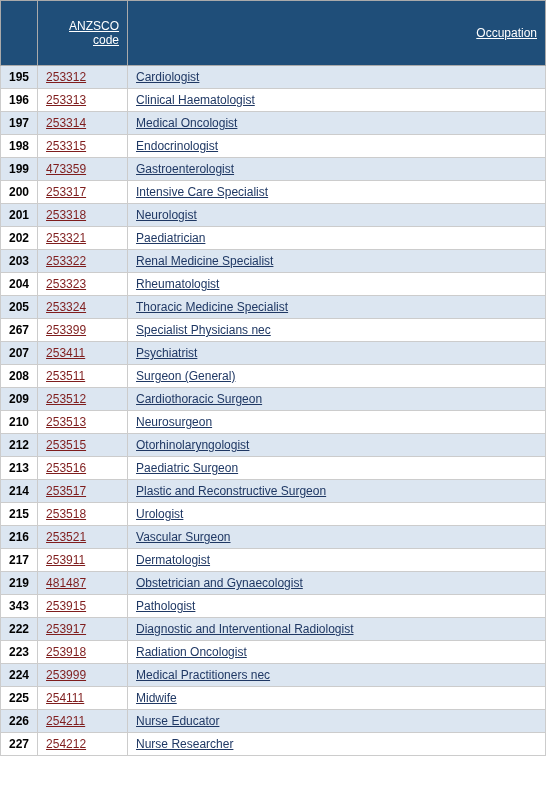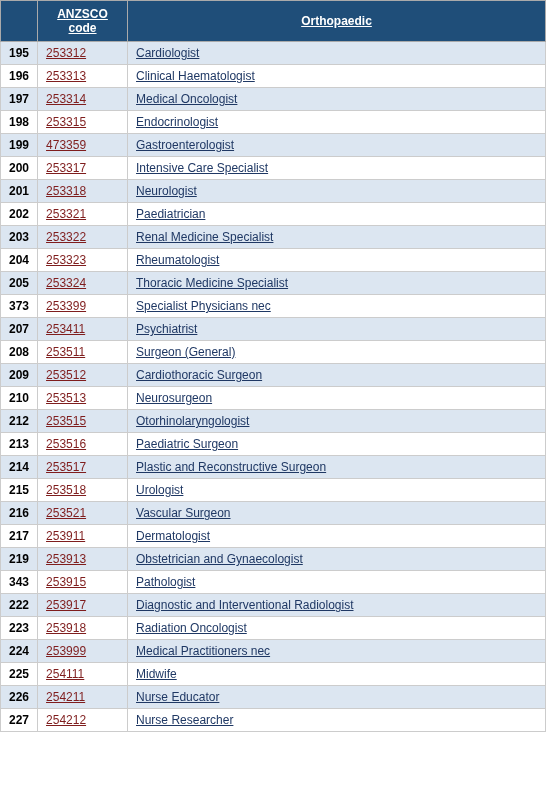--- a/index.html
+++ b/index.html
@@ -15,23 +15,23 @@
     }
     table {
       width: 100%;
       border-collapse: collapse;
     }
     thead tr {
       background-color: #1f4e79;
       color: #fff;
     }
     thead th {
-      padding: 6px 8px;
-      text-align: center;
-      font-weight: bold;
+      padding: 18px 8px;
+      text-align: right;
+      font-weight: normal;
       font-size: 12px;
       border: 1px solid #aaa;
     }
     tbody tr:nth-child(odd) {
       background-color: #dce6f1;
     }
     tbody tr:nth-child(even) {
       background-color: #ffffff;
     }
     tbody td {
@@ -62,21 +62,21 @@
     }
   </style>
 </head>
 <body>
 
 <table>
   <thead>
     <tr>
       <th></th>
       <th class="col-code-h">ANZSCO code</th>
-      <th class="col-occ-h">Orthopaedic</th>
+      <th class="col-occ-h">Occupation</th>
     </tr>
   </thead>
   <tbody id="table-body">
   <tr>
         <td class="row-num">195</td>
         <td class="col-code">253312</td>
         <td class="col-occ">Cardiologist</td>
       </tr>
       <tr>
         <td class="row-num">196</td>
@@ -122,21 +122,21 @@
         <td class="row-num">204</td>
         <td class="col-code">253323</td>
         <td class="col-occ">Rheumatologist</td>
       </tr>
       <tr>
         <td class="row-num">205</td>
         <td class="col-code">253324</td>
         <td class="col-occ">Thoracic Medicine Specialist</td>
       </tr>
       <tr>
-        <td class="row-num">373</td>
+        <td class="row-num">267</td>
         <td class="col-code">253399</td>
         <td class="col-occ">Specialist Physicians nec</td>
       </tr>
       <tr>
         <td class="row-num">207</td>
         <td class="col-code">253411</td>
         <td class="col-occ">Psychiatrist</td>
       </tr>
       <tr>
         <td class="row-num">208</td>
@@ -178,21 +178,21 @@
         <td class="col-code">253521</td>
         <td class="col-occ">Vascular Surgeon</td>
       </tr>
       <tr>
         <td class="row-num">217</td>
         <td class="col-code">253911</td>
         <td class="col-occ">Dermatologist</td>
       </tr>
       <tr>
         <td class="row-num">219</td>
-        <td class="col-code">253913</td>
+        <td class="col-code">481487</td>
         <td class="col-occ">Obstetrician and Gynaecologist</td>
       </tr>
       <tr>
         <td class="row-num">343</td>
         <td class="col-code">253915</td>
         <td class="col-occ">Pathologist</td>
       </tr>
       <tr>
         <td class="row-num">222</td>
         <td class="col-code">253917</td>

